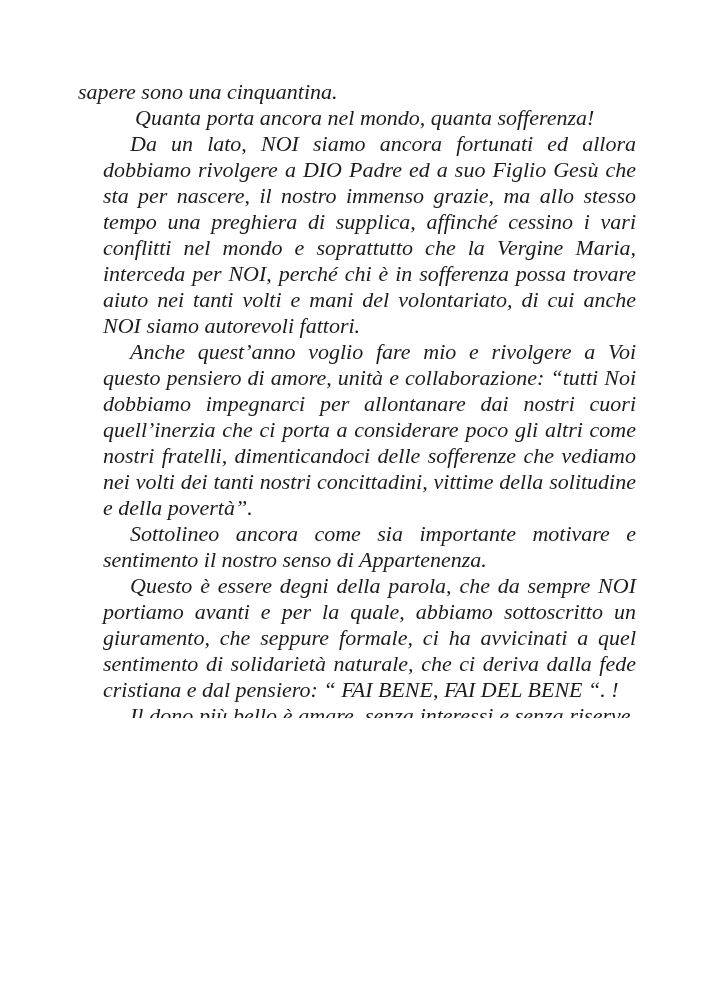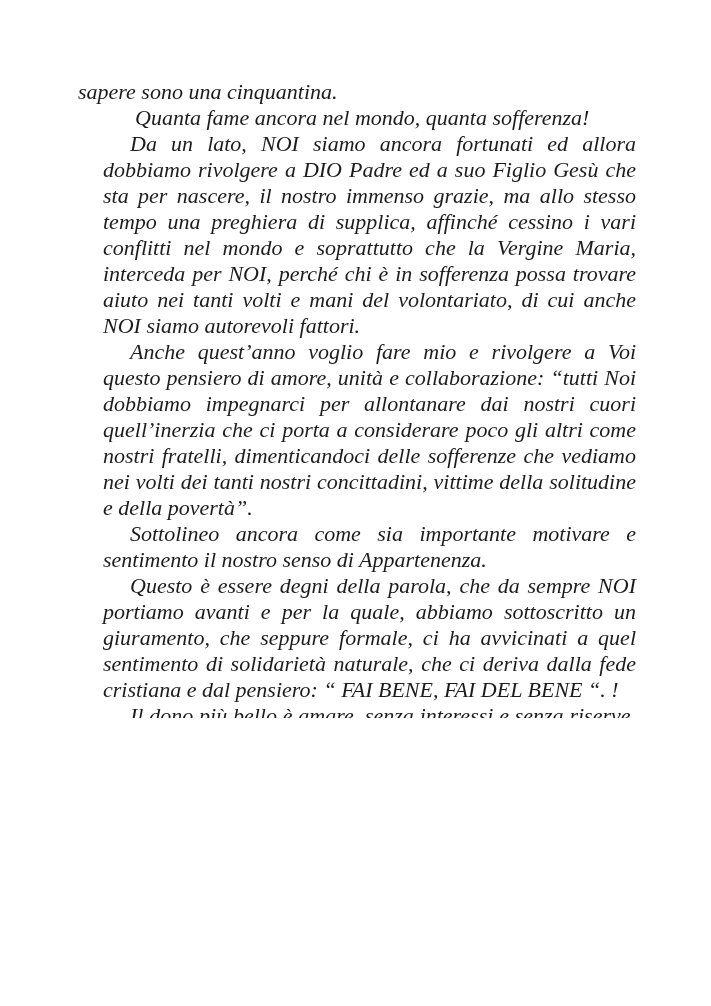--- a/index.html
+++ b/index.html
@@ -35,20 +35,20 @@
   .indent-1 { text-indent: 27px; margin-left: 25px; }
   .indent-2 { text-indent: 46px; }
   .indent-3 { text-indent: 57px; }
 </style>
 </head>
 <body>
 
 <div class="page">
   <div class="text-block">
       <p class="para indent-0"><span>sapere sono una cinquantina.</span></p>
-      <p class="para indent-3"><span>Quanta fame ancora nel mondo, quanta sofferenza!</span></p>
+      <p class="para indent-3"><span>Quanta porta ancora nel mondo, quanta sofferenza!</span></p>
       <p class="para indent-1"><span>Da un lato, NOI siamo ancora fortunati ed allora dobbiamo rivolgere a DIO Padre ed a suo Figlio Gesù che sta per nascere, il nostro immenso grazie, ma allo stesso tempo una preghiera di supplica, affinché cessino i vari conflitti nel mondo e soprattutto che la Vergine Maria, interceda per NOI, perché chi è in sofferenza possa trovare aiuto nei tanti volti e mani del volontariato, di cui anche NOI siamo autorevoli fattori.</span></p>
       <p class="para indent-1"><span>Anche quest’anno voglio fare mio e rivolgere a Voi questo pensiero di amore, unità e collaborazione: “tutti Noi dobbiamo impegnarci per allontanare dai nostri cuori quell’inerzia che ci porta a considerare poco gli altri come nostri fratelli, dimenticandoci delle sofferenze che vediamo nei volti dei tanti nostri concittadini, vittime della solitudine e della povertà”.</span></p>
       <p class="para indent-1"><span>Sottolineo ancora come sia importante motivare e sentimento il nostro senso di </span><b>Appartenenza</b><span>.</span></p>
       <p class="para indent-1"><span>Questo è essere degni della parola, che da sempre NOI portiamo avanti e per la quale, abbiamo sottoscritto un giuramento, che seppure formale, ci ha avvicinati a quel sentimento di solidarietà naturale, che ci deriva dalla fede cristiana e dal pensiero: “ </span><b>FAI BENE, FAI DEL BENE</b><span> “. !</span></p>
       <p class="para indent-1"><span>Il dono più bello è amare, senza interessi e senza riserve. Amare, ricordandoci che siamo tutti fratelli e che il Natale è gioia interiore ed è pace.</span></p>
     </div>
 </div>
 
 </body></html>

